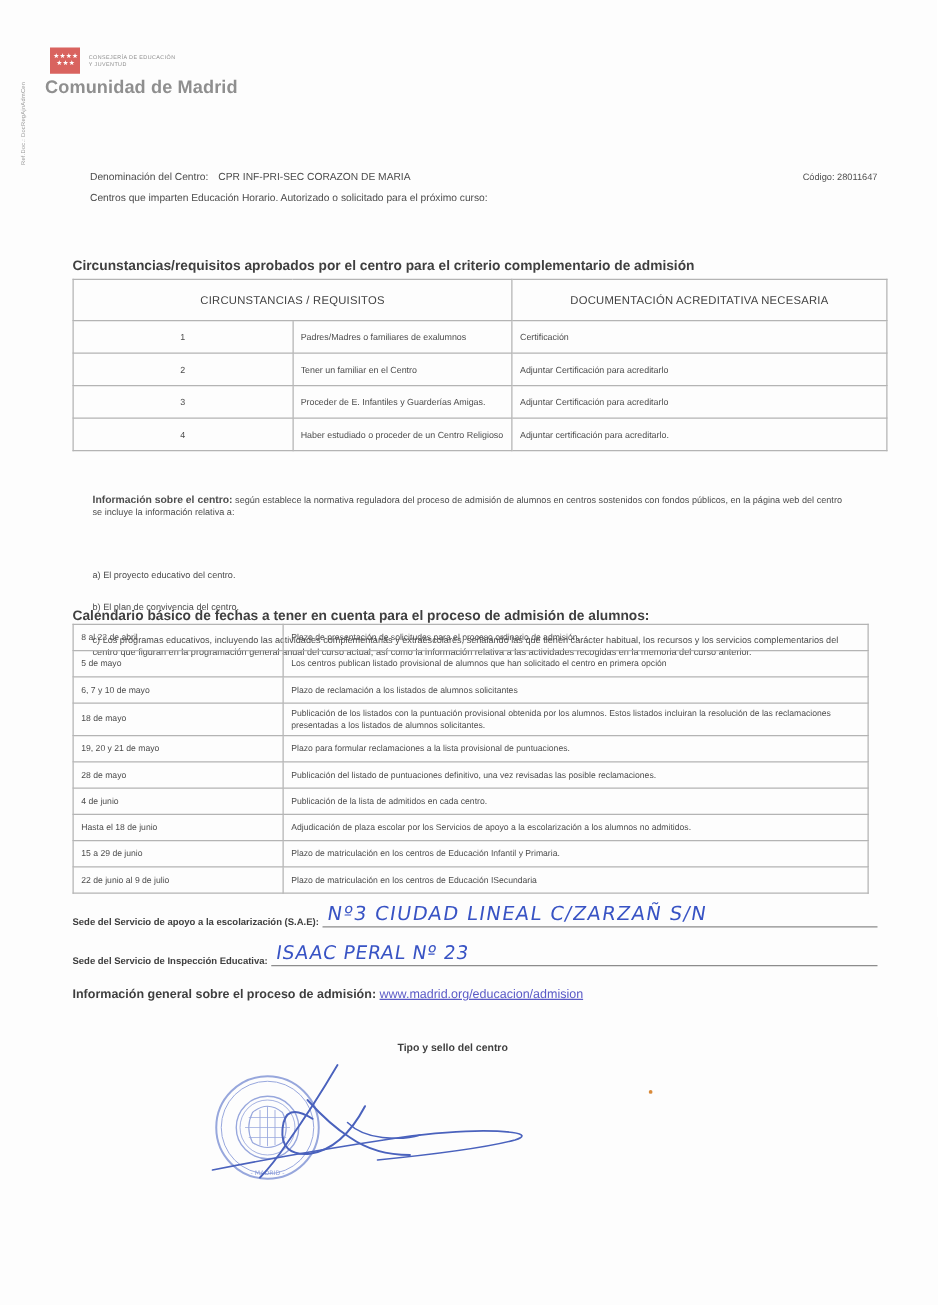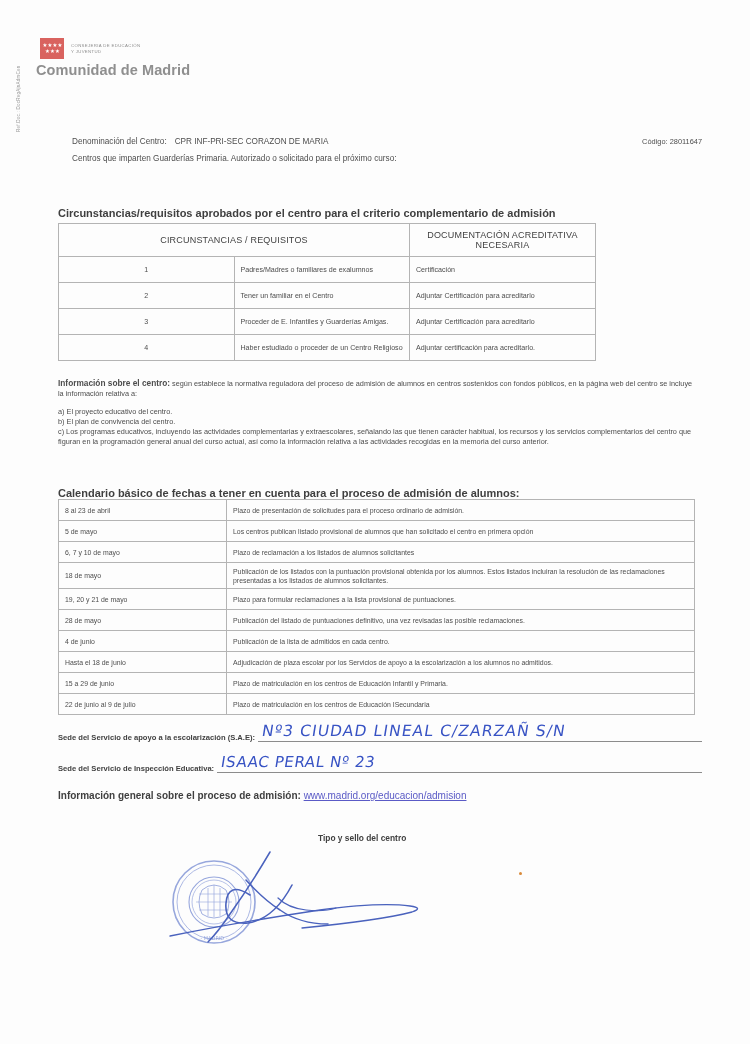--- a/index.html
+++ b/index.html
@@ -146,21 +146,21 @@
   table td, table th {
     border: .8px solid #b4b4b4;
     color: #4d4d4d;
     vertical-align: middle;
   }
 
   
   #tbl-circ {
     left: 58px;
     top: 223px;
-    width: 538px;
+    width: 652px;
   }
   #tbl-circ th {
     height: 30px;
     font-size: 9px;
     font-weight: normal;
     letter-spacing: .2px;
     text-align: center;
     color: #3f3f3f;
   }
   #tbl-circ td {
@@ -196,21 +196,21 @@
   .info-block {
     position: absolute;
     left: 58px;
     width: 637px;
     top: 378px;
     font-size: 7.3px;
     line-height: 10px;
     color: #4d4d4d;
   }
   .info-block .lead { font-weight: bold; font-size: 8.3px; }
-  .info-block p { margin: 0; }
+  .info-block p { margin: 16px; }
   .info-block .spacer { height: 8px; }
 
   
   .foot {
     position: absolute;
     left: 58px;
     right: 48px;
     top: 730px;
     font-size: 7.6px;
     font-weight: bold;
@@ -311,21 +311,21 @@
 
   <div class="ident">
     <div class="ident-row">
       <span class="ident-label">Denominación del Centro:</span>
       <span class="ident-value">CPR INF-PRI-SEC CORAZON DE MARIA</span>
       <span class="ident-code">
         <span>Código:</span>
         <span>28011647</span>
       </span>
     </div>
-    <div class="ident-note">Centros que imparten Guarderías Primaria. Autorizado o solicitado para el próximo curso:</div>
+    <div class="ident-note">Centros que imparten Educación Horario. Autorizado o solicitado para el próximo curso:</div>
   </div>
 
   <div class="caption" id="cap-circ">Circunstancias/requisitos aprobados por el centro para el criterio complementario de admisión</div>
 
   <table id="tbl-circ">
     <thead>
       <tr>
         <th colspan="2" class="col-req">CIRCUNSTANCIAS / REQUISITOS</th>
         <th>DOCUMENTACIÓN ACREDITATIVA NECESARIA</th>
       </tr>

